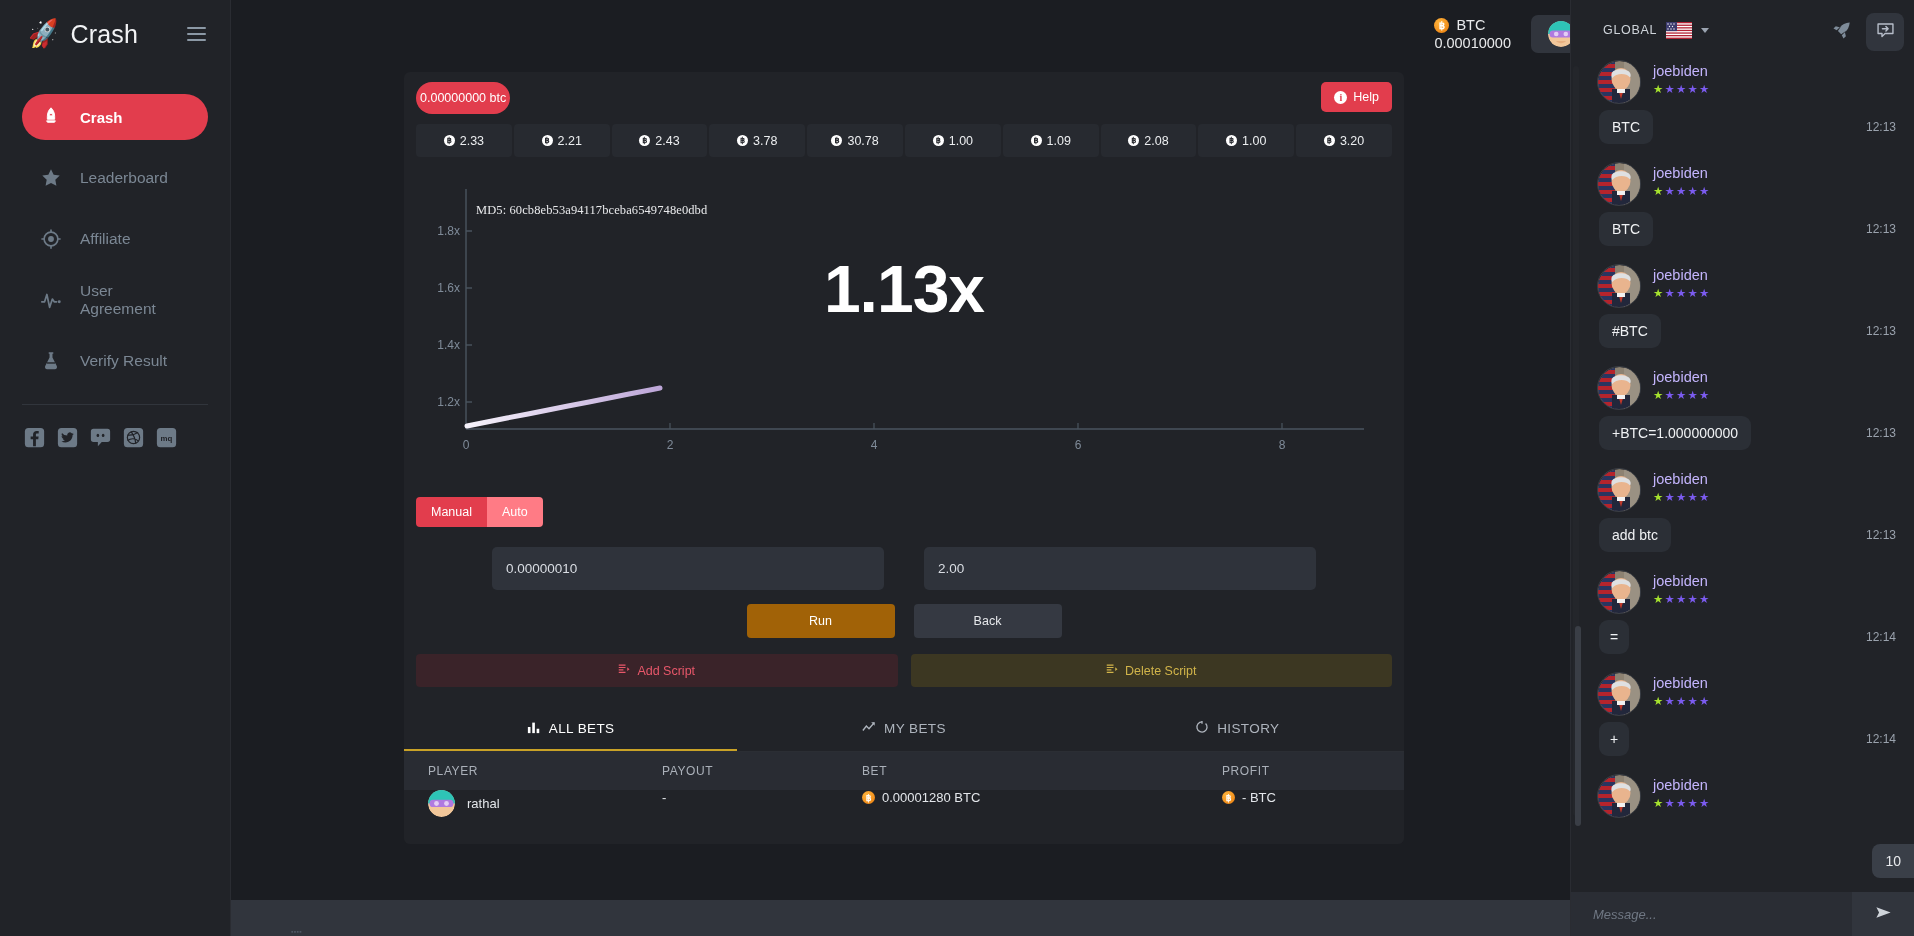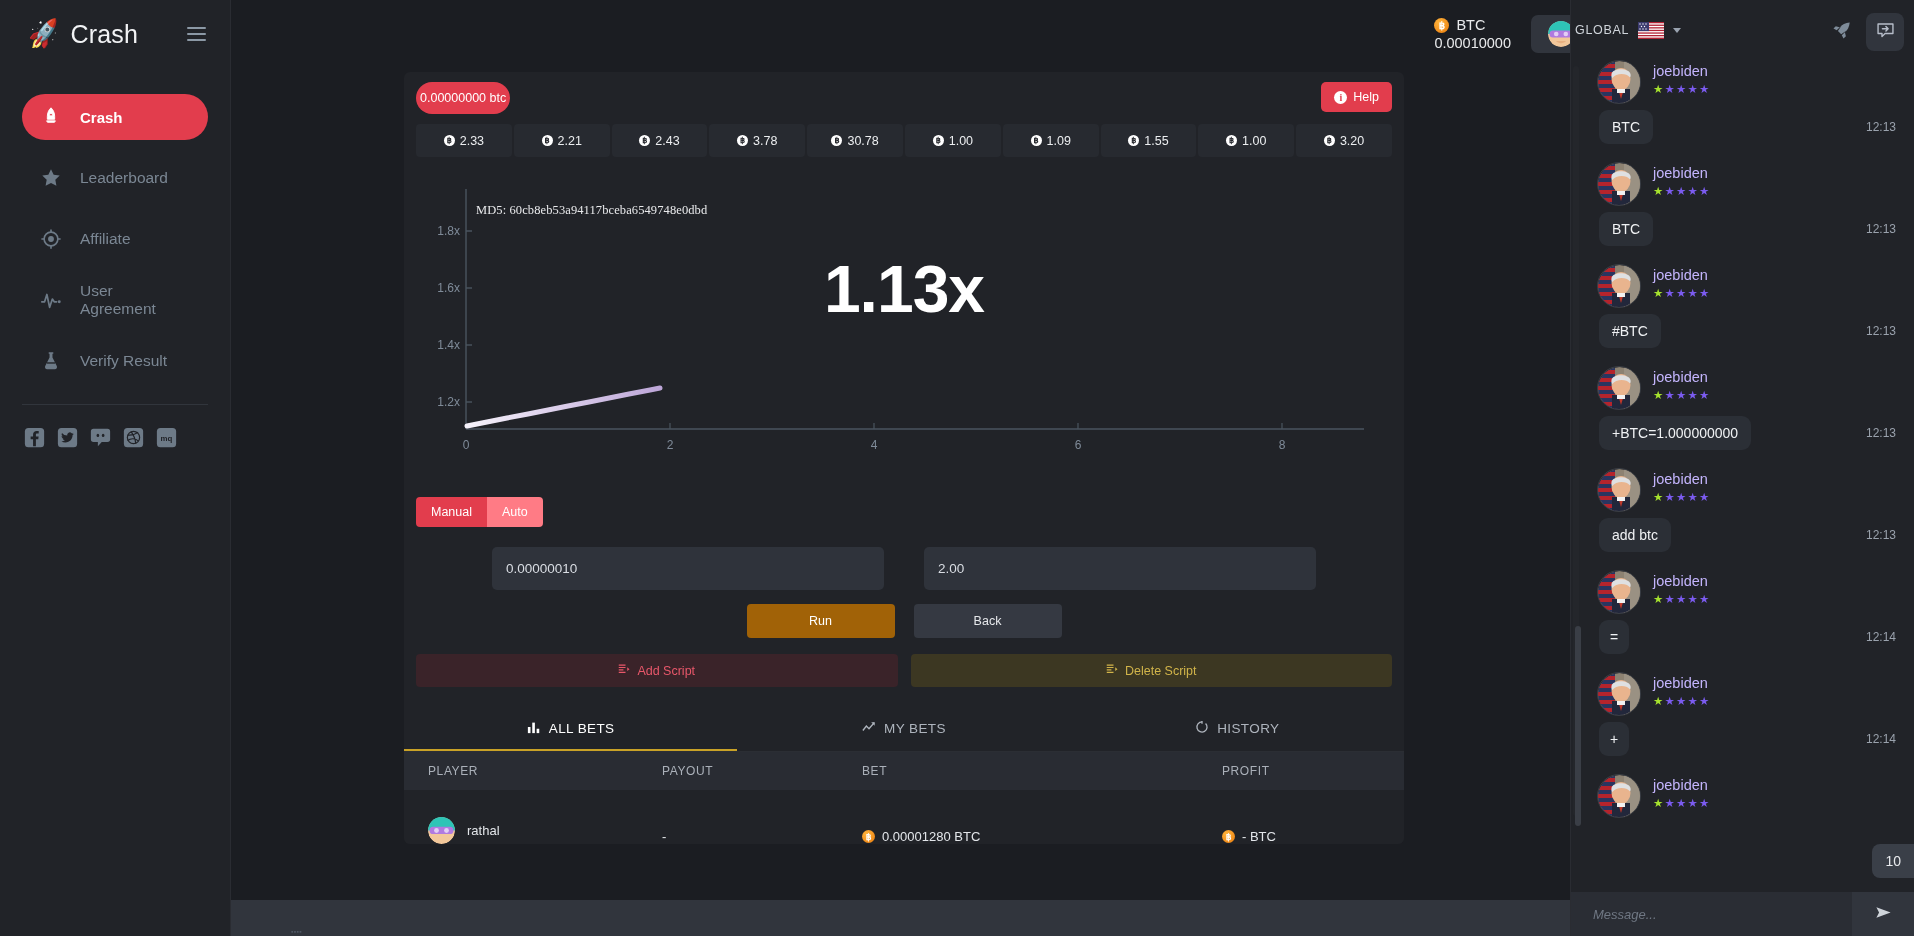--- a/index.html
+++ b/index.html
@@ -120,37 +120,37 @@
       color:#aeb4bd; font-size: 13.5px; cursor:pointer; letter-spacing:.4px; }
   .tab.active { color:#ffffff; box-shadow: inset 0 -2px 0 0 #c9a227; }
   .tab svg { width: 14px; height: 14px; }
 
   .tbl-head { display:flex; background:#292c33; height: 38px; align-items:center; padding: 0 12px; }
   .tbl-head div { color:#aab0b9; font-size: 12px; letter-spacing:.6px; }
   .c-player { flex: 0 0 246px; padding-left: 12px; }
   .c-payout { flex: 0 0 200px; }
   .c-bet { flex: 0 0 360px; }
   .c-profit { flex: 1 1 auto; }
-  .tbl-row { display:flex; height: 54px; align-items:flex-end; padding: 0 12px; background:#212328; }
+  .tbl-row { display:flex; height: 54px; align-items:flex-start; padding: 0 12px; background:#212328; }
   .tbl-row > div { font-size: 13px; color:#e3e6ea; }
   .player-cell { display:flex; align-items:center; gap: 12px; }
   .player-cell .av { width: 27px; height: 27px; border-radius:50%; overflow:hidden; display:block; }
   .btc-val { display:flex; align-items:center; gap:7px; color:#e3e6ea; }
   .btc-val .coin { width:13px;height:13px;font-size:9px; }
 
   .footer-panel { position:absolute; left: 0; right: 0; bottom: 0; height: 36px; background:#31353d; }
   .footer-ghost { position:absolute; bottom: 1px; left: 60px; color:#4e5662; font-size: 7px; letter-spacing: .3px; }
   .footer-ghost.r { left: auto; right: 260px; }
 
   
   .chat {
     position:absolute; right: 0; top: 0; width: 344px; height: 936px;
     background:#212328; border-left: 1px solid #2a2c32;
   }
-  .chat-head { height: 60px; display:flex; align-items:center; padding: 0 18px 0 4px; gap: 9px; }
+  .chat-head { height: 60px; display:flex; align-items:center; padding: 0 18px 0 32px; gap: 9px; }
   .chat-head .glabel { color:#cfd4da; font-size: 12.5px; letter-spacing: .7px; }
   .flag { width: 26px; height: 17px; border-radius:2px; display:block; }
   .chev2 { width:0;height:0;border-left:4px solid transparent;border-right:4px solid transparent;border-top:5px solid #9aa3b0;}
   .chat-head .spacer { flex:1 1 auto; }
   .chat-head .hicon { width: 21px; height: 21px; margin-left: 14px; cursor:pointer; display:block; }
 
   .chat-body { position:absolute; top: 60px; bottom: 44px; left:0; right:0; padding: 0 18px 0 26px; overflow:hidden; }
   .msg { margin-bottom: 18px; position:relative; }
   .msg-head { display:flex; align-items:flex-start; gap: 12px; }
   .msg-av { width: 44px; height: 44px; border-radius: 50%; overflow: hidden; flex:0 0 44px; display:block; border:1px solid #3a3e45; }
@@ -355,21 +355,21 @@
           <div class="hist-cell">
               <span class="bcoin">฿</span>
               <span>1.00</span>
             </div>
           <div class="hist-cell">
               <span class="bcoin">฿</span>
               <span>1.09</span>
             </div>
           <div class="hist-cell">
               <span class="bcoin">฿</span>
-              <span>1.55</span>
+              <span>2.08</span>
             </div>
           <div class="hist-cell">
               <span class="bcoin">฿</span>
               <span>1.00</span>
             </div>
           <div class="hist-cell">
               <span class="bcoin">฿</span>
               <span>3.20</span>
             </div>
         </div>

